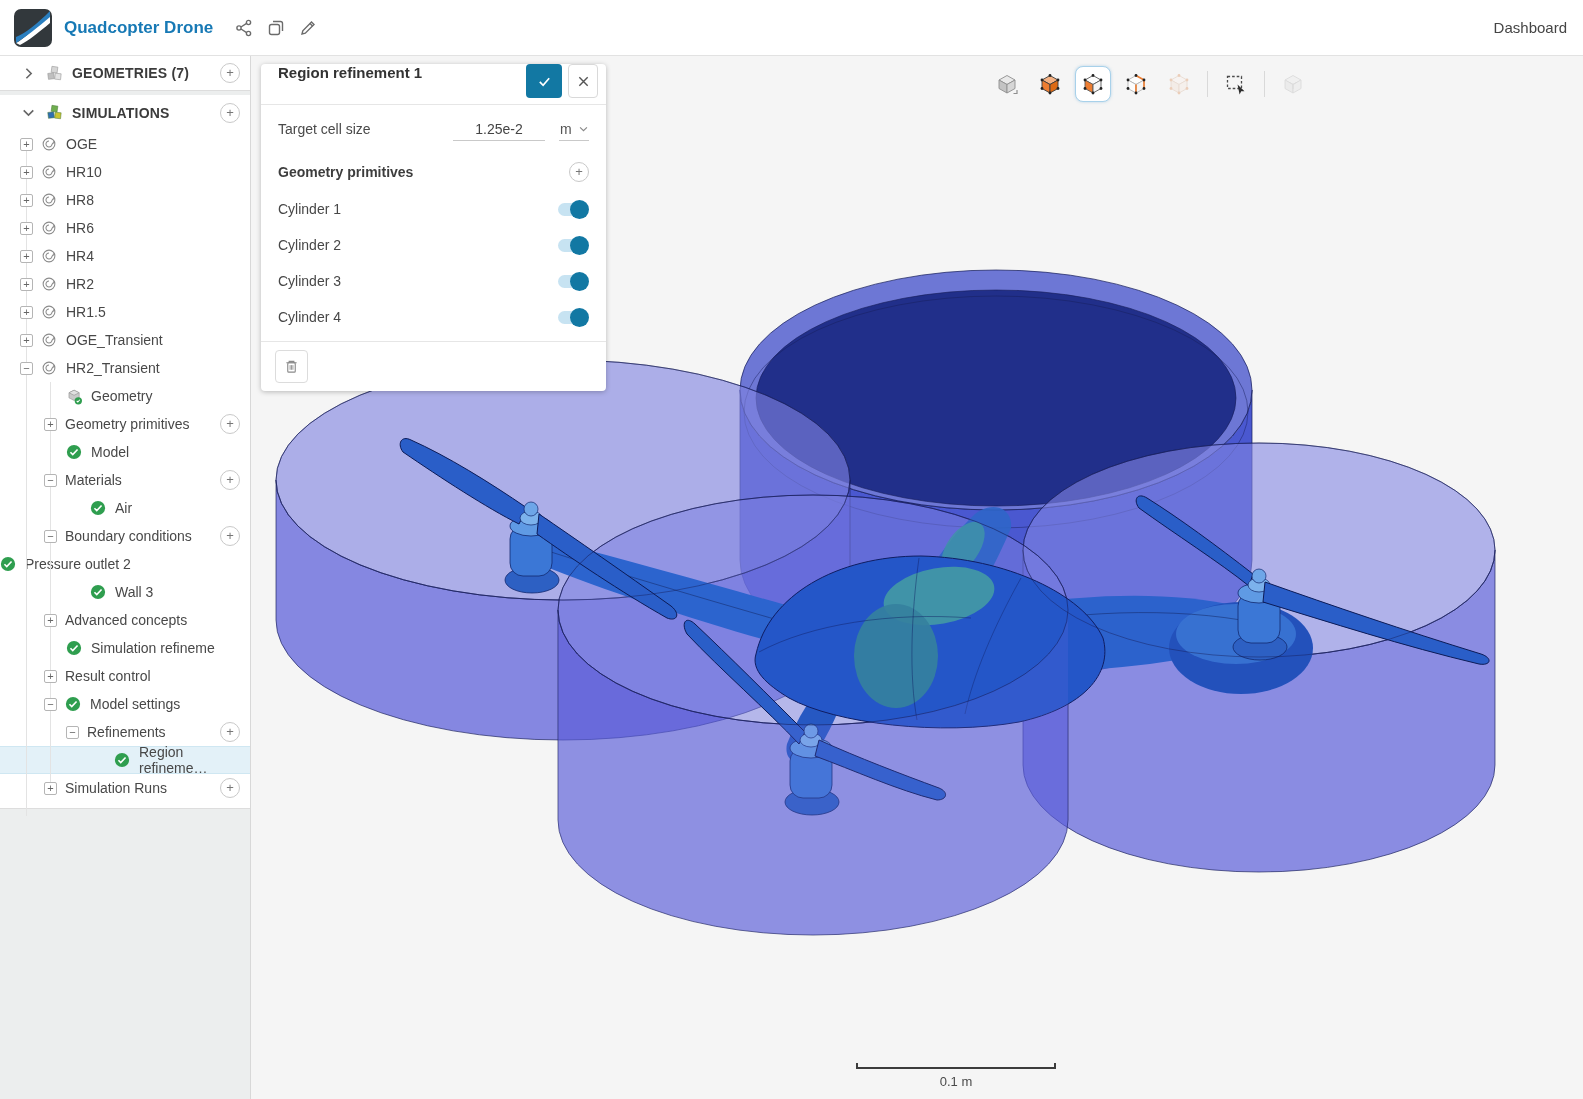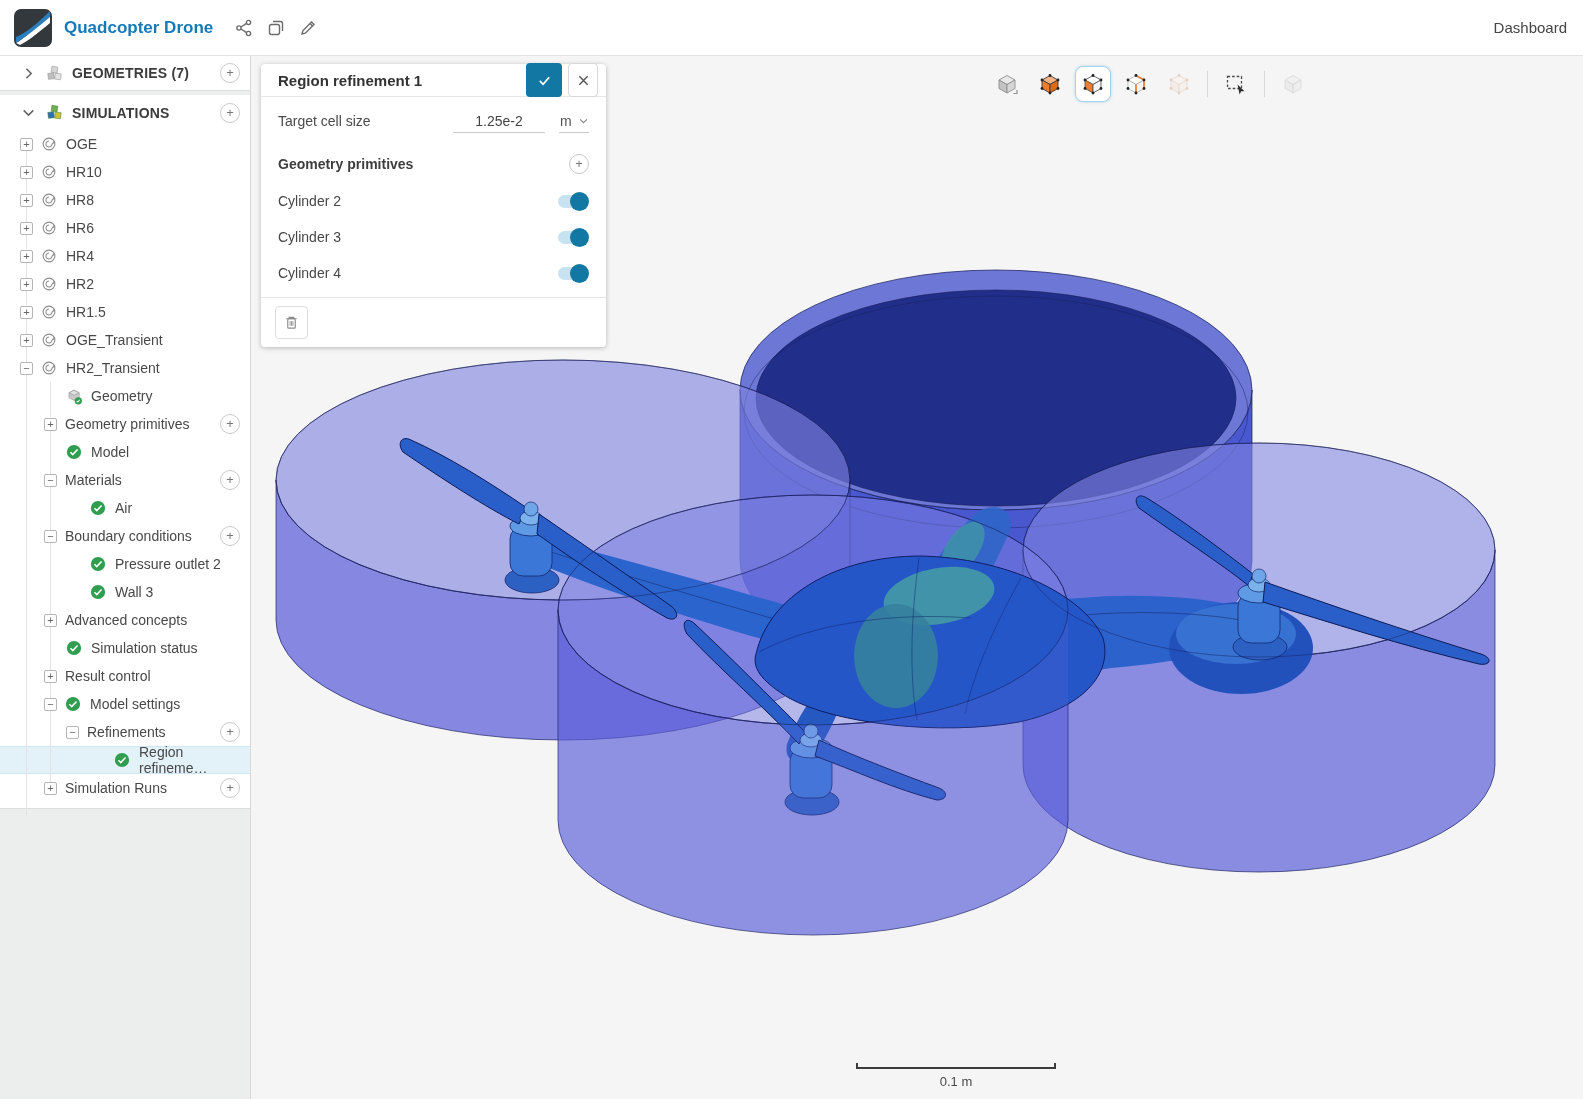--- a/index.html
+++ b/index.html
@@ -55,21 +55,21 @@
   .vtb-sep { width:1px; height:26px; background:#d9d9d9; margin:0 3px; }
 
   .scalebar { position:absolute; left:605px; bottom:10px; width:200px; text-align:center; z-index:15; }
   .sline { height:6px; border-bottom:2px solid #3c3c3c; border-left:2px solid #3c3c3c;
     border-right:2px solid #3c3c3c; }
   .slabel { font-size:13px; color:#4a4a4a; margin-top:5px; }
 
   
   .panel { position:absolute; left:10px; top:8px; width:345px; background:#fff;
     border-radius:4px; box-shadow:0 1px 5px rgba(0,0,0,.25); z-index:25; font-size:14px; }
-  .p-head { height:33px; display:flex; align-items:center; padding:0 8px 0 17px;
+  .p-head { height:41px; display:flex; padding:0 8px 0 17px;
     border-bottom:1px solid #e6e6e6; }
   .p-title { font-size:15px; font-weight:bold; color:#333; }
   .p-head .btns { margin-left:auto; display:flex; gap:6px; }
   .btn-confirm { width:36px; height:34px; background:var(--accent); border:none; border-radius:4px;
     display:flex; align-items:center; justify-content:center; cursor:pointer; }
   .btn-close { width:30px; height:34px; background:#fff; border:1px solid #d9d9d9; border-radius:4px;
     display:flex; align-items:center; justify-content:center; cursor:pointer; }
   .p-row { display:flex; align-items:center; padding:0 17px; }
   .row-target { height:48px; }
   .row-target .flabel { color:#4a4a4a; }
@@ -337,21 +337,21 @@
                 <path d="M5 9.3 l2.6 2.7 L13 6.2" fill="none" stroke="#fff" stroke-width="1.8"></path>
               </svg>
             </span>
             <span>Air</span>
           </div>
           <div class="trow" style="padding-left: 44px;">
             <span class="expander">−</span>
             <span>Boundary conditions</span>
             <span class="plusc">+</span>
           </div>
-          <div class="trow" style="padding-left: 90px;">
+          <div class="trow" style="">
             <span class="ticon16">
               <svg viewBox="0 0 18 18" width="16" height="16">
                 <circle cx="9" cy="9" r="8" fill="#2f9e4f"></circle>
                 <path d="M5 9.3 l2.6 2.7 L13 6.2" fill="none" stroke="#fff" stroke-width="1.8"></path>
               </svg>
             </span>
             <span>Pressure outlet 2</span>
           </div>
           <div class="trow" style="padding-left: 90px;">
             <span class="ticon16">
@@ -366,21 +366,21 @@
             <span class="expander">+</span>
             <span>Advanced concepts</span>
           </div>
           <div class="trow" style="padding-left: 66px;">
             <span class="ticon16">
               <svg viewBox="0 0 18 18" width="16" height="16">
                 <circle cx="9" cy="9" r="8" fill="#2f9e4f"></circle>
                 <path d="M5 9.3 l2.6 2.7 L13 6.2" fill="none" stroke="#fff" stroke-width="1.8"></path>
               </svg>
             </span>
-            <span>Simulation status</span>
+            <span>Simulation refineme</span>
           </div>
           <div class="trow" style="padding-left: 44px;">
             <span class="expander">+</span>
             <span>Result control</span>
           </div>
           <div class="trow" style="padding-left: 44px;">
             <span class="expander">−</span>
             <span class="ticon16">
               <svg viewBox="0 0 18 18" width="16" height="16">
                 <circle cx="9" cy="9" r="8" fill="#2f9e4f"></circle>
@@ -581,20 +581,26 @@
             <path d="M1 1.5 l4 4 4-4" fill="none" stroke="#888" stroke-width="1.3"></path>
             </svg>
         </span>
       </div>
       <div class="p-row row-gp">
         <span class="glabel">Geometry primitives</span>
         <span class="plusc">+</span>
       </div>
       <div id="assignments">
           <div class="p-row row-assign">
+            <span>Cylinder 1</span>
+            <span class="toggle">
+              <span class="knob"></span>
+            </span>
+          </div>
+          <div class="p-row row-assign">
             <span>Cylinder 2</span>
             <span class="toggle">
               <span class="knob"></span>
             </span>
           </div>
           <div class="p-row row-assign">
             <span>Cylinder 3</span>
             <span class="toggle">
               <span class="knob"></span>
             </span>

